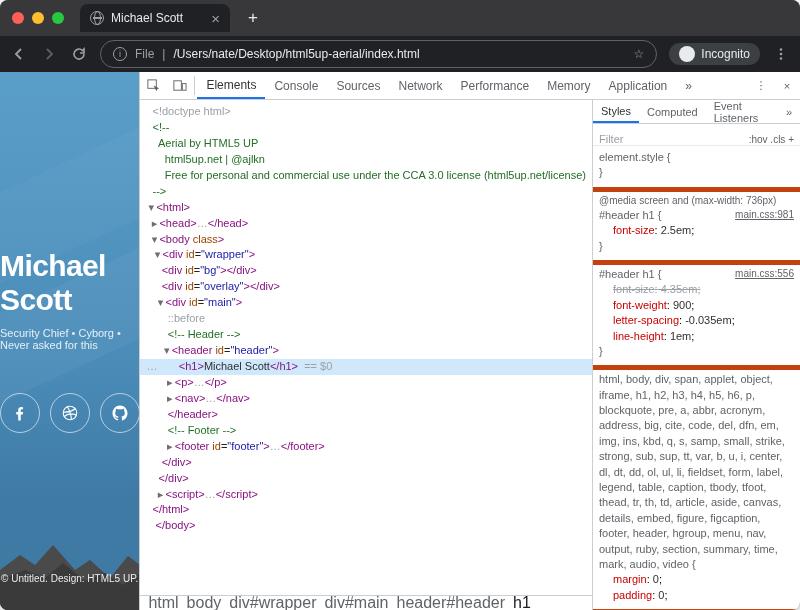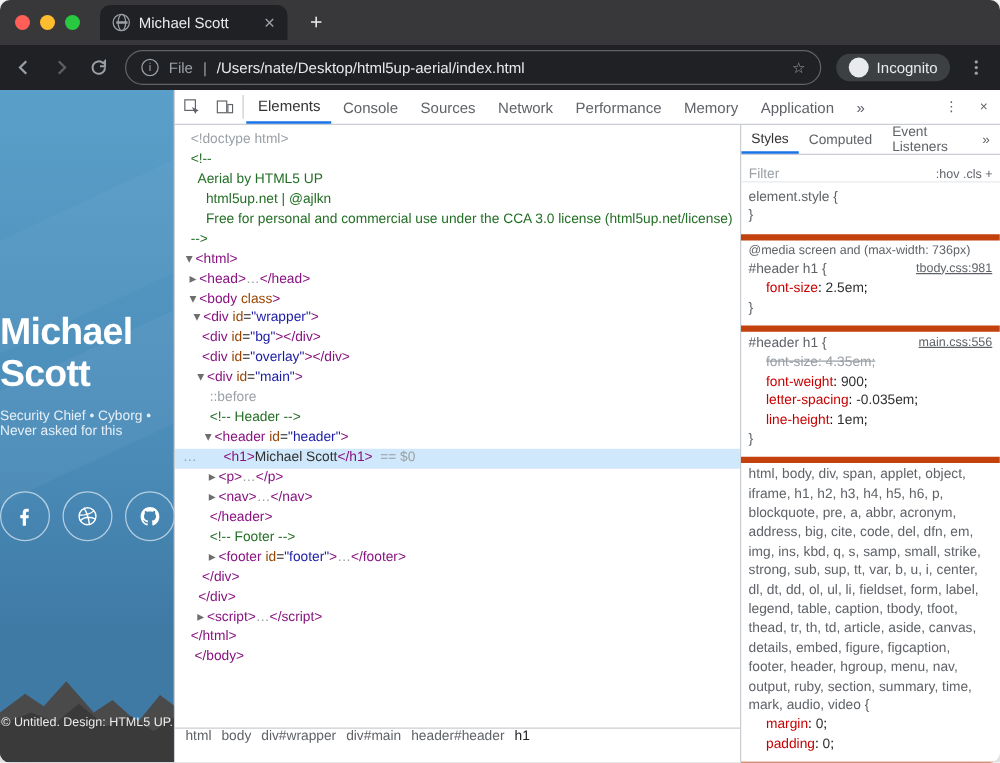--- a/index.html
+++ b/index.html
@@ -1,17 +1,17 @@
 <!DOCTYPE html>
 <html><head>
 <meta charset="utf-8">
 <style>
 *{box-sizing:border-box;margin:0;padding:0;font-family:-apple-system,BlinkMacSystemFont,"Segoe UI",sans-serif}
 body{width:800px;height:610px;overflow:hidden;background:#fff}
-.window{width:800px;height:610px;background:#e5e5e5;border-radius:8px;overflow:hidden;box-shadow:0 8px 30px rgba(0,0,0,.3);display:flex;flex-direction:column}
+.window{width:800px;height:610px;background:#737373;border-radius:8px;overflow:hidden;box-shadow:0 8px 30px rgba(0,0,0,.3);display:flex;flex-direction:column}
 .titlebar{height:36px;background:#38383a;display:flex;align-items:center;padding:0 12px;gap:8px}
 .dots{display:flex;gap:8px}
 .dot{width:12px;height:12px;border-radius:50%}
 .tab{height:28px;background:#202124;border-radius:8px 8px 0 0;margin-left:8px;display:flex;align-items:center;padding:0 10px;gap:7px;color:#e8eaed;font-size:12px;min-width:150px}
 .favicon{width:14px;height:14px;border:1.5px solid #9aa0a6;border-radius:50%;display:flex;align-items:center;justify-content:center}
 .favicon::after{content:"";width:9px;height:1.5px;background:#9aa0a6;position:absolute}
 .favicon{position:relative}
 .favicon::before{content:"";position:absolute;width:5px;height:12px;border:1.5px solid #9aa0a6;border-radius:50%}
 .tab-x{margin-left:auto;color:#9aa0a6;font-size:15px;cursor:pointer}
 .newtab{color:#e8eaed;font-size:17px;margin-left:10px;cursor:pointer}
@@ -39,21 +39,21 @@
 .dt-tab{padding:0 9px;display:flex;align-items:center;cursor:pointer;font-family:-apple-system,sans-serif;font-size:12px}
 .dt-tab.active{color:#333;border-bottom:2px solid #1a73e8}
 .dt-icn{width:26px;display:flex;align-items:center;justify-content:center}
 .dt-body{flex:1;display:flex;overflow:hidden}
 .dom{flex:1;overflow:auto;padding:4px 0;color:#222;line-height:1.45;min-width:0}
 .dom .ln{white-space:pre;padding:0 6px}
 .dom .sel{background:#cfe8fc}
 .tg{color:#881280}.at{color:#994500}.av{color:#1a1aa6}.cm{color:#236e25}.tx{color:#303030}
 .tw{display:inline-block;width:10px;color:#6e6e6e;text-align:center;cursor:pointer}
 .dim{color:#9aa0a6}
-.crumbs{height:28px;border-top:1px solid #cacdd1;display:flex;align-items:flex-start;padding:0 8px;gap:8px;font-size:11px;color:#5f6368;font-family:-apple-system,sans-serif}
+.crumbs{height:15px;border-top:1px solid #cacdd1;display:flex;align-items:center;padding:0 8px;gap:8px;font-size:16px;color:#5f6368;font-family:-apple-system,sans-serif}
 .crumbs .c{cursor:pointer}
 .crumbs .c:last-child{color:#202124}
 .styles{width:208px;border-left:1px solid #cacdd1;display:flex;flex-direction:column;overflow:hidden}
 .st-tabs{height:24px;border-bottom:1px solid #cacdd1;display:flex;align-items:stretch;font-family:-apple-system,sans-serif;font-size:11px;color:#5f6368}
 .st-tab{padding:0 8px;display:flex;align-items:center;cursor:pointer}
 .st-tab.active{color:#333;border-bottom:2px solid #1a73e8}
 .filter{height:22px;border-bottom:1px solid #e8eaed;display:flex;align-items:flex-end;padding:0 6px;font-size:11px;color:#9aa0a6;font-family:-apple-system,sans-serif}
 .filter .sp{margin-left:auto;color:#5f6368;font-size:10px}
 .rules{flex:1;overflow:auto;padding:2px 0}
 .rule{padding:2px 6px 6px;border-bottom:5px solid #c2410c;font-size:11px;line-height:1.4}
@@ -231,21 +231,21 @@
                 <div class="h">
                   <span class="sel2">element.style {</span>
                   <span class="src"></span>
                 </div>
                 <div class="sel2">}</div>
               </div>
               <div class="rule">
                 <div class="mq">@media screen and (max-width: 736px)</div>
                 <div class="h">
                   <span class="sel2">#header h1 {</span>
-                  <span class="src">tbody.css:981</span>
+                  <span class="src">main.css:981</span>
                 </div>
                 <div class="prop"><span class="pn">font-size</span>:<span class="pv"> 2.5em</span>;</div>
                 <div class="sel2">}</div>
               </div>
               <div class="rule">
                 <div class="h">
                   <span class="sel2">#header h1 {</span>
                   <span class="src">main.css:556</span>
                 </div>
                 <div class="prop strike"><span class="pn">font-size</span>:<span class="pv"> 4.35em</span>;</div>

